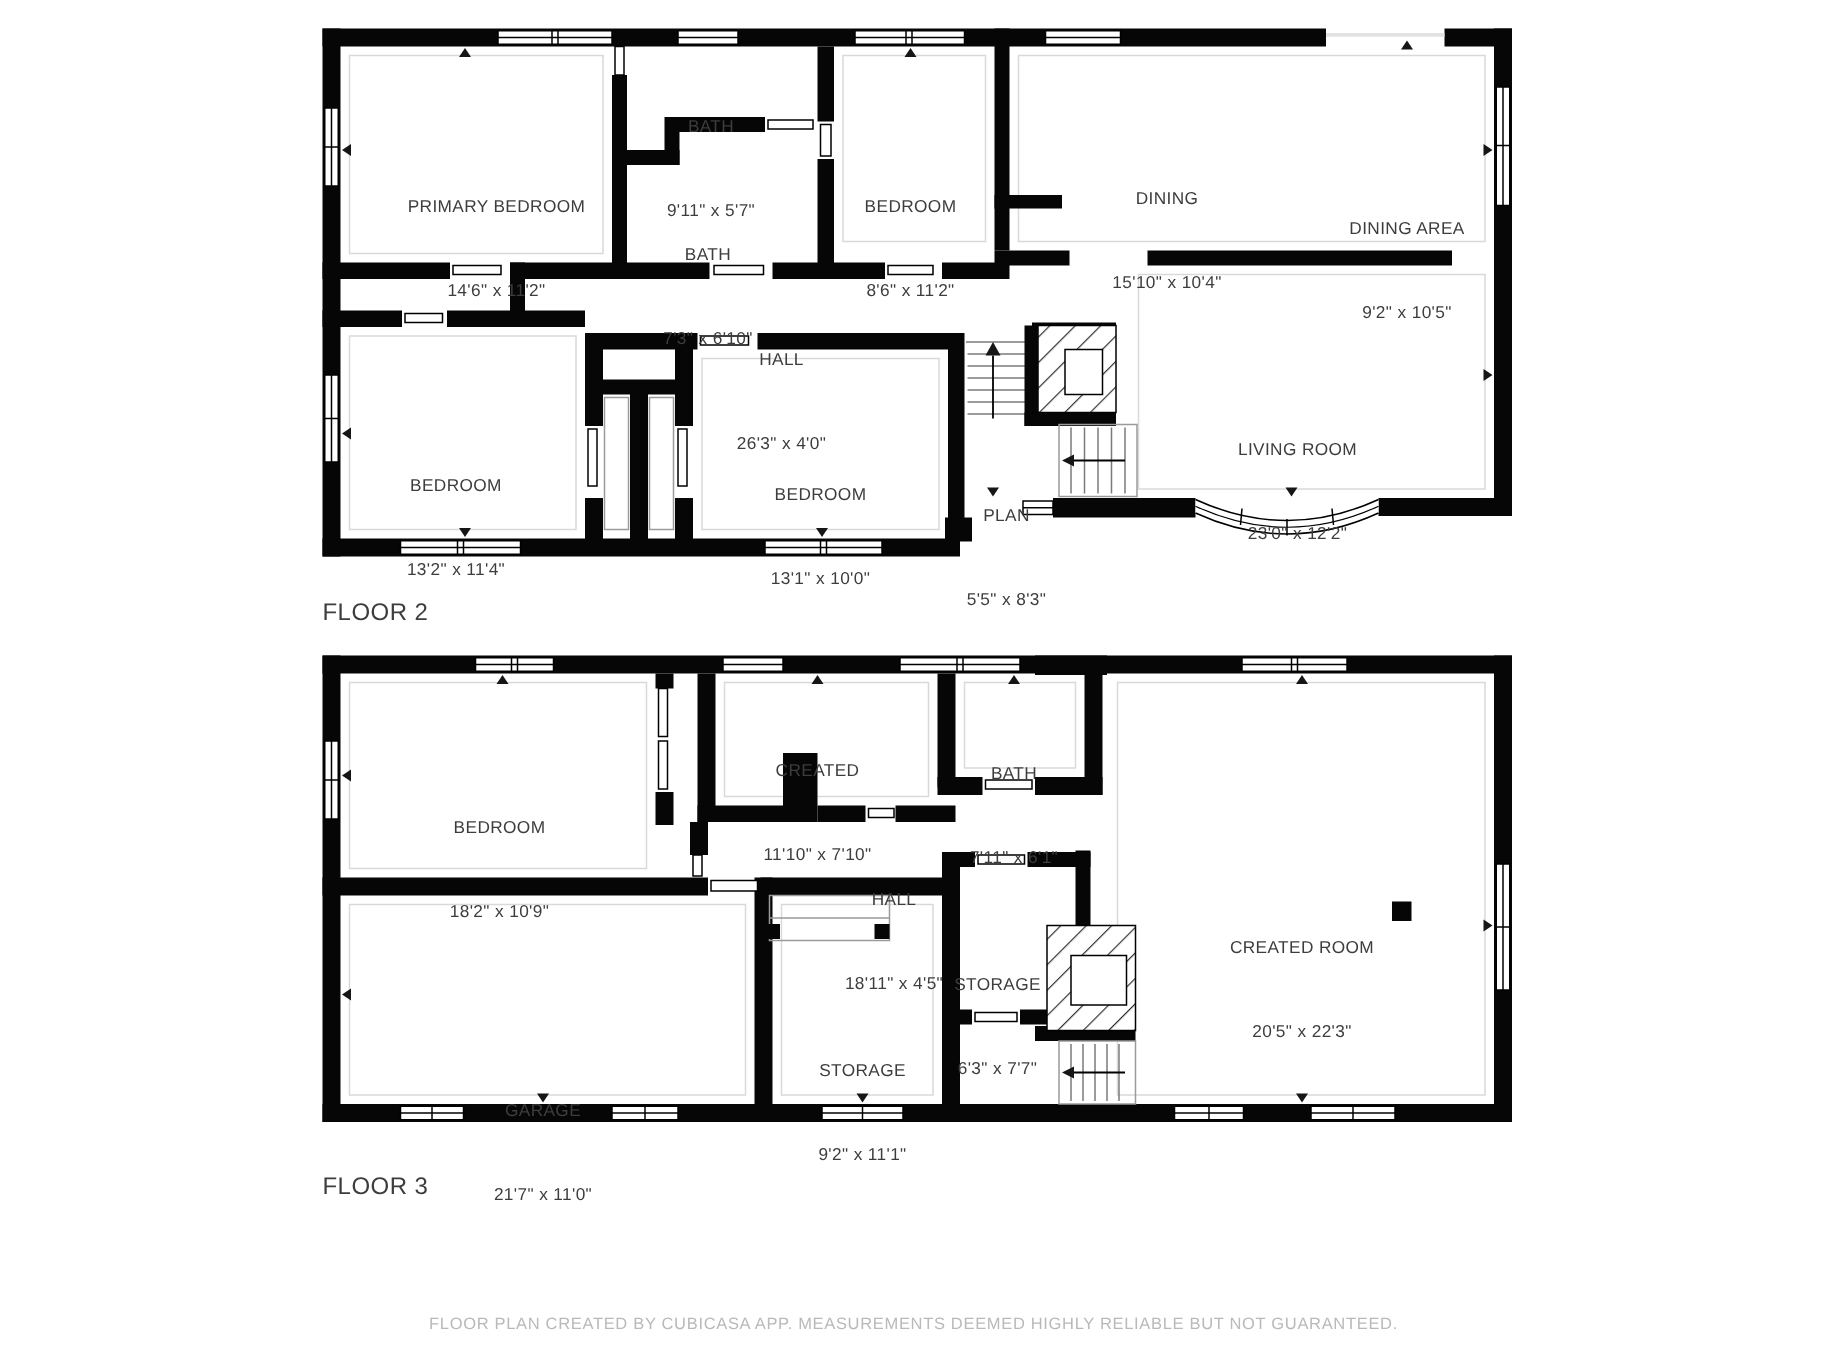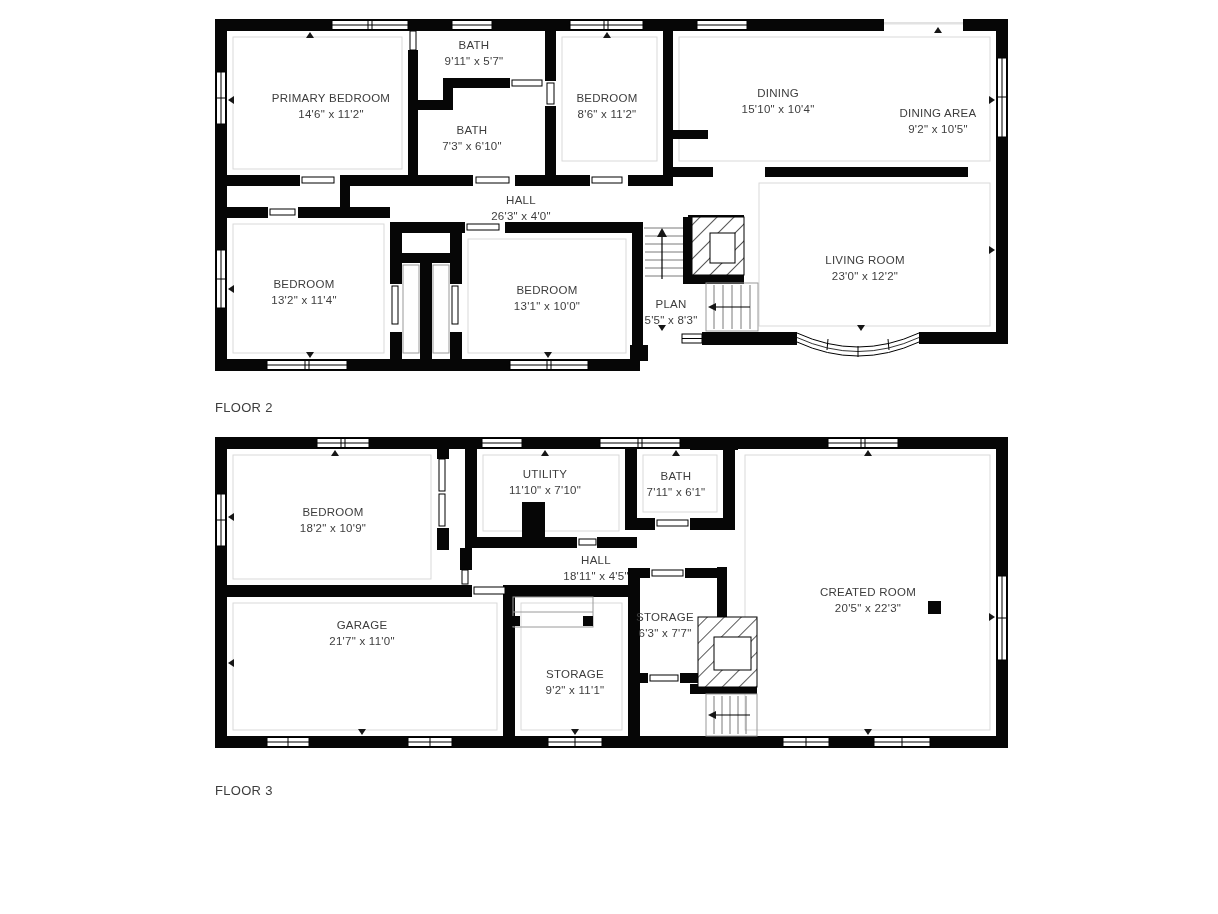--- a/index.html
+++ b/index.html
@@ -10,22 +10,22 @@
   .winr{fill:#ffffff;stroke:#000;stroke-width:1;}
   .wl{stroke:#000;stroke-width:1;fill:none;}
   .tread{stroke:#7a7a7a;stroke-width:1;fill:none;}
   .thin{stroke:#9a9a9a;stroke-width:1;fill:none;}
   .gray{stroke:#d9d9d9;stroke-width:1;fill:none;}
   .leaf{fill:#fff;stroke:#000;stroke-width:1;}
   .mark{fill:#161616;}
   .blk{stroke:#000;stroke-width:1;fill:#fff;}
   .room-label{position:absolute;transform:translateX(-50%);text-align:center;color:#3d3d3d;
               font-size:11.5px;line-height:16px;letter-spacing:.25px;white-space:nowrap;}
-  .room-label span{display:block;}
-  .floor-label{position:absolute;color:#3d3d3d;font-size:13px;letter-spacing:.3px;}
+  .room-label span{display:block;margin-top:40px;}
+  .floor-label{position:absolute;color:#3d3d3d;font-size:16px;letter-spacing:.3px;}
   .footer{position:absolute;left:0;width:100%;text-align:center;color:#b9b9b9;
           font-size:11px;letter-spacing:.45px;}
 </style>
 </head>
 <body>
 
 <div class="canvas">
 
 <svg width="1218" height="914" viewBox="0 0 1218 914">
   <defs>
@@ -372,44 +372,45 @@
       <span>23'0" x 12'2"</span>
     </div>
 
 <div class="floor-label" style="left:215px;top:400px">FLOOR 2</div>
 
 <div class="room-label" style="left:333px;top:504px">
       <span>BEDROOM</span>
       <span>18'2" x 10'9"</span>
     </div>
 <div class="room-label" style="left:545px;top:466px">
-      <span>UTILITY</span>
+      <span>CREATED</span>
       <span>11'10" x 7'10"</span>
     </div>
 <div class="room-label" style="left:676px;top:468px">
       <span>BATH</span>
       <span>7'11" x 6'1"</span>
     </div>
 <div class="room-label" style="left:596px;top:552px">
       <span>HALL</span>
       <span>18'11" x 4'5"</span>
     </div>
 <div class="room-label" style="left:868px;top:584px">
       <span>CREATED ROOM</span>
       <span>20'5" x 22'3"</span>
     </div>
-<div class="room-label" style="left:362px;top:617px">
+<div class="room-label" style="left:362px;top:693px">
       <span>GARAGE</span>
       <span>21'7" x 11'0"</span>
     </div>
 <div class="room-label" style="left:575px;top:666px">
       <span>STORAGE</span>
       <span>9'2" x 11'1"</span>
     </div>
 <div class="room-label" style="left:665px;top:609px">
       <span>STORAGE</span>
       <span>6'3" x 7'7"</span>
     </div>
 
 <div class="floor-label" style="left:215px;top:783px">FLOOR 3</div>
 
+<div class="footer" style="top:877px">FLOOR PLAN CREATED BY CUBICASA APP. MEASUREMENTS DEEMED HIGHLY RELIABLE BUT NOT GUARANTEED.</div>
 
 </div>
 
 </body></html>

